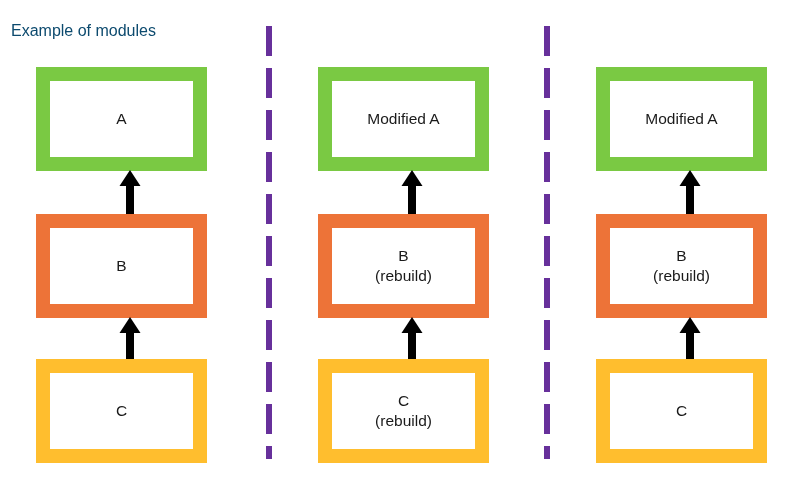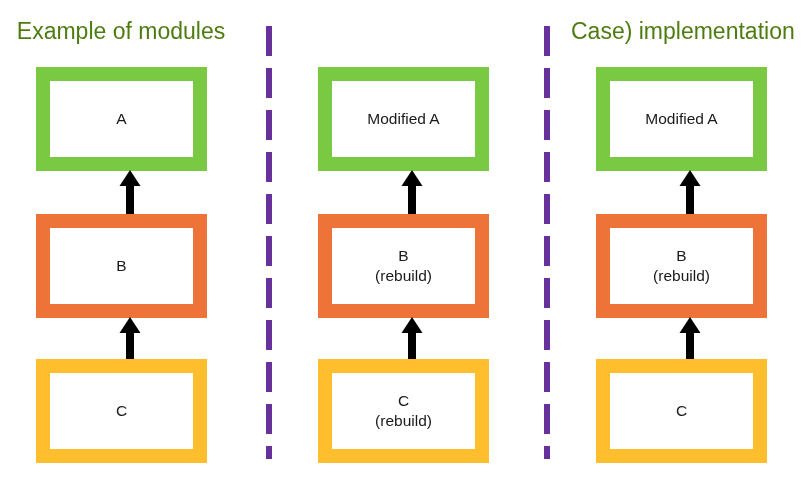--- a/index.html
+++ b/index.html
@@ -24,24 +24,24 @@
     width: 806px;
     height: 485px;
   }
 
   
   .col-header {
     position: absolute;
     top: 18px;
     height: 26px;
     line-height: 26px;
-    text-align: center;
-    font-size: 23px;
+    text-align: left;
+    font-size: 16px;
     font-weight: 400;
-    color: #4d7c0f;
+    color: #0c4a6e;
     white-space: nowrap;
   }
   .col-header .hdr-text { display: inline-block; position: relative; }
   .misspelled {
     position: relative;
     display: inline-block;
   }
   .misspelled::after {
     content: "";
     position: absolute;
@@ -180,23 +180,20 @@
       </svg>
     </div>
 
     <div class="module-box box-yellow row-2">
       <span class="box-label">C
 (rebuild)</span>
     </div>
   </div>
 
   <div class="column col-2">
-    <div class="col-header" style="left:0; width:220px;">
-      <span class="hdr-text">Case) implementation</span>
-    </div>
 
     <div class="module-box box-green row-0">
       <span class="box-label">Modified A</span>
     </div>
 
     <div class="arrow arrow-0">
       <svg width="34" height="47" viewBox="0 0 34 47" xmlns="http://www.w3.org/2000/svg">
         <polygon points="17,1 27.5,17 21,17 21,47 13,47 13,17 6.5,17" fill="#000000"></polygon>
       </svg>
     </div>

